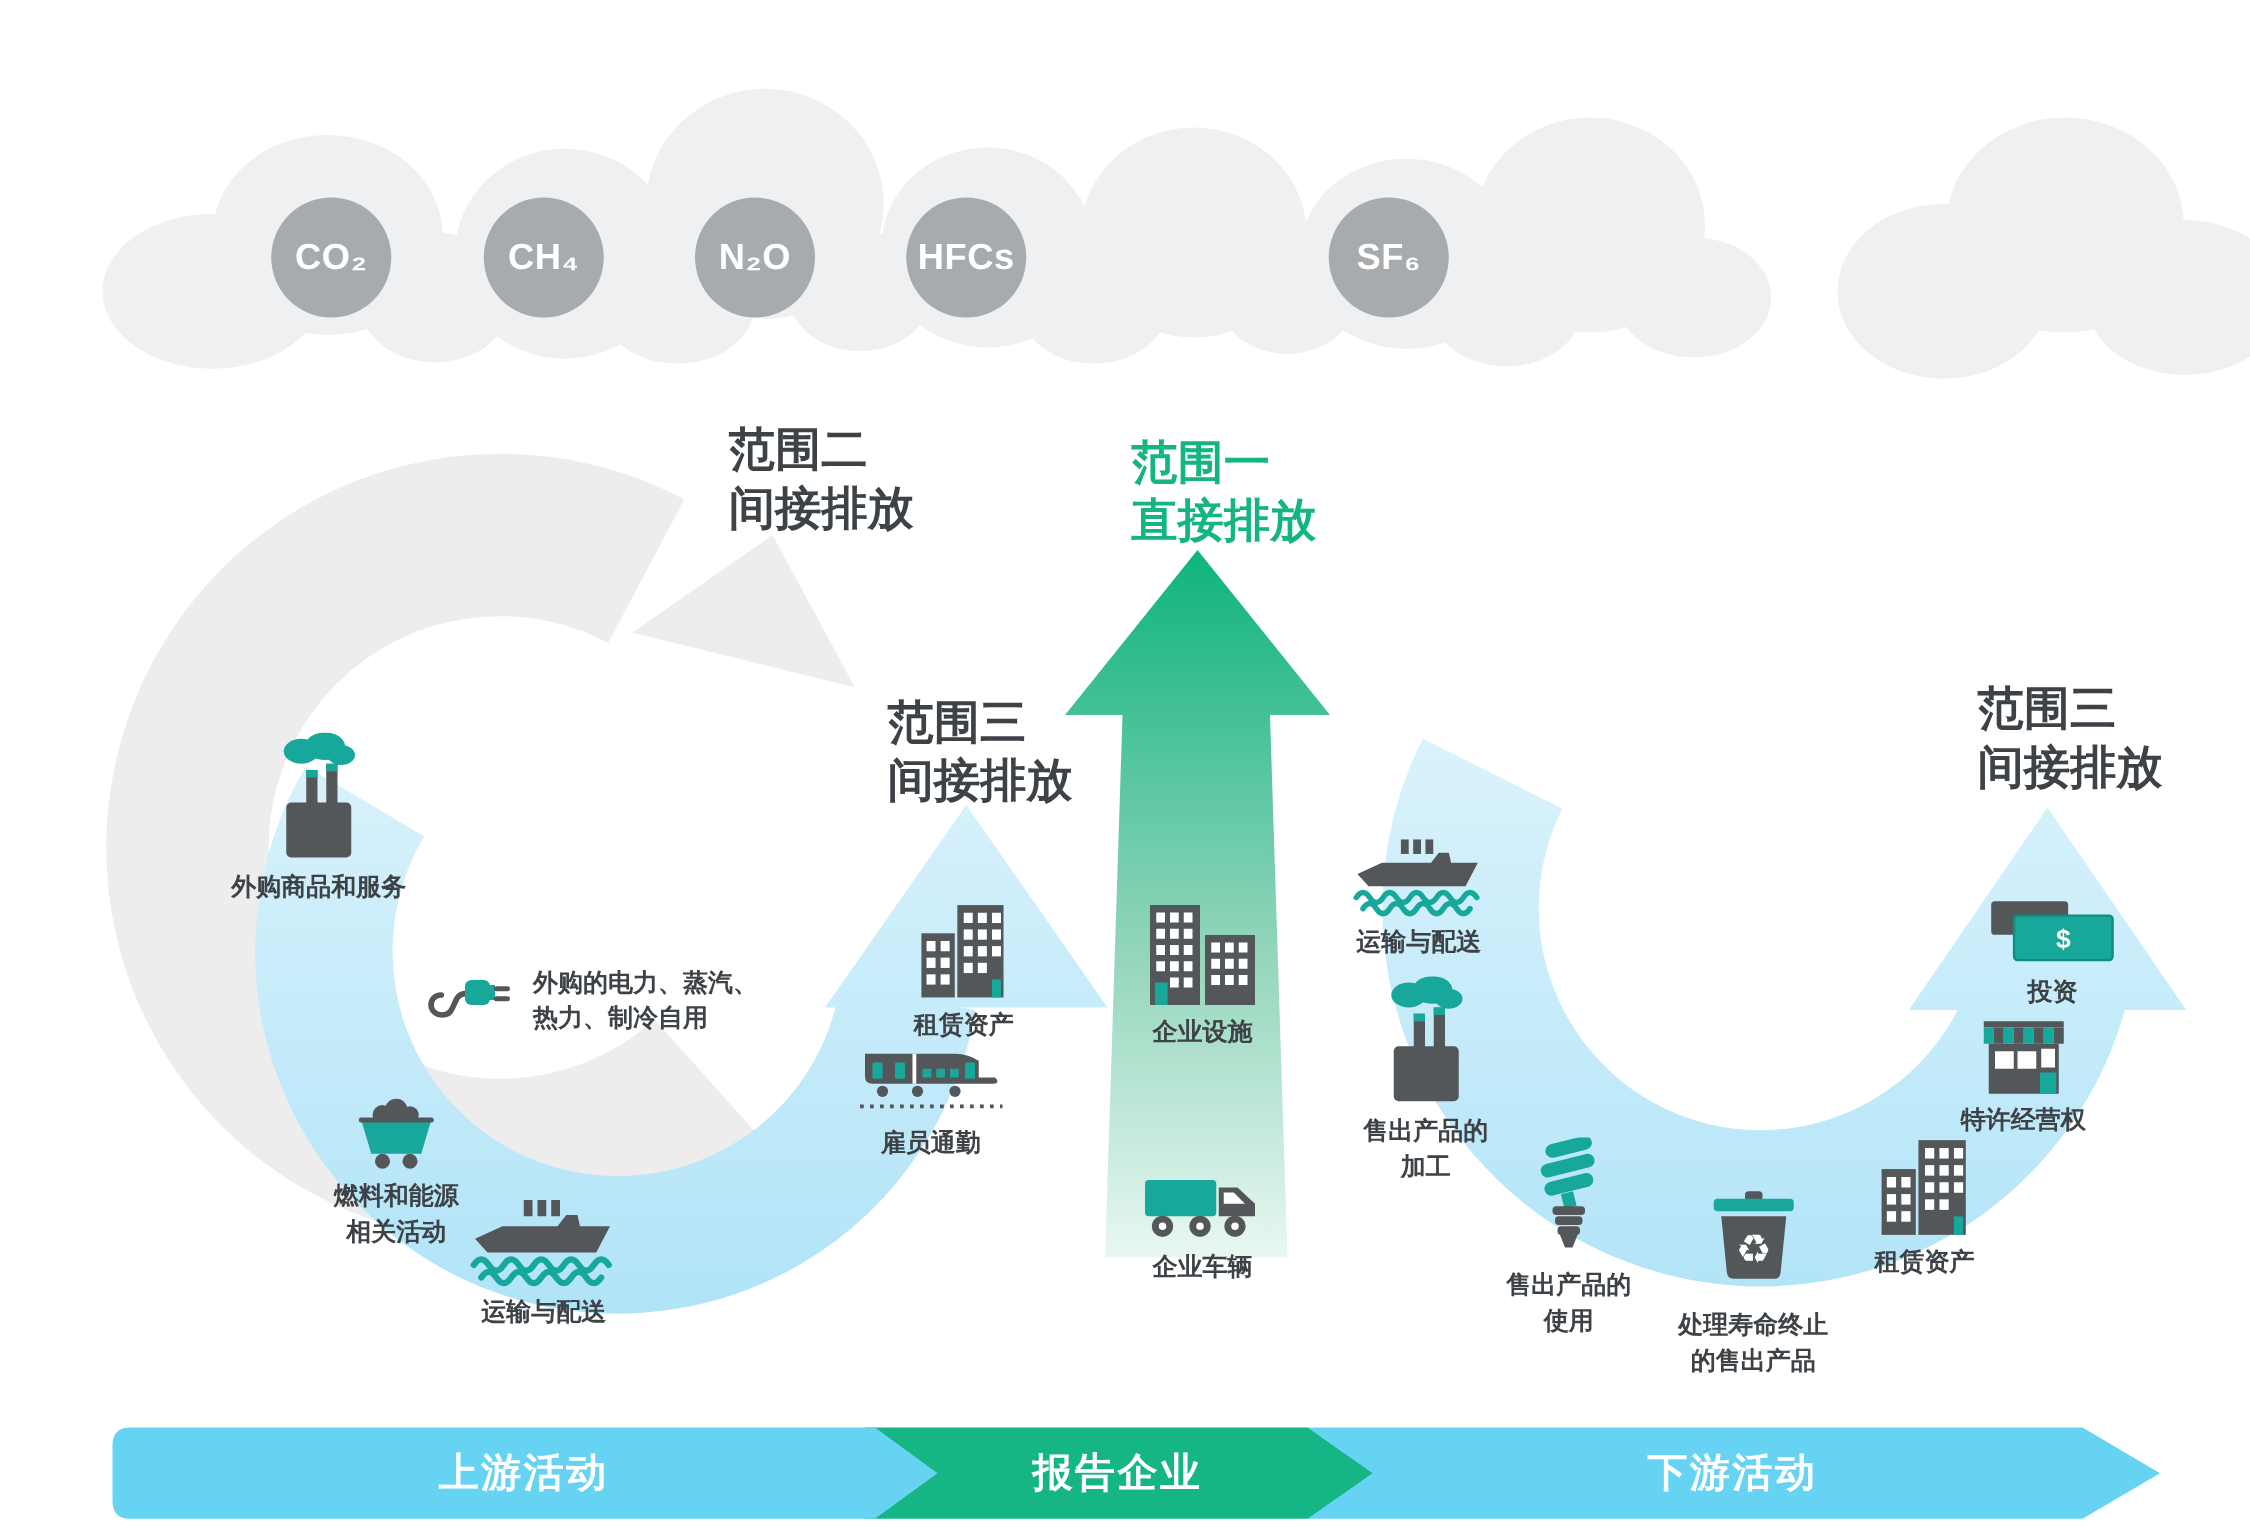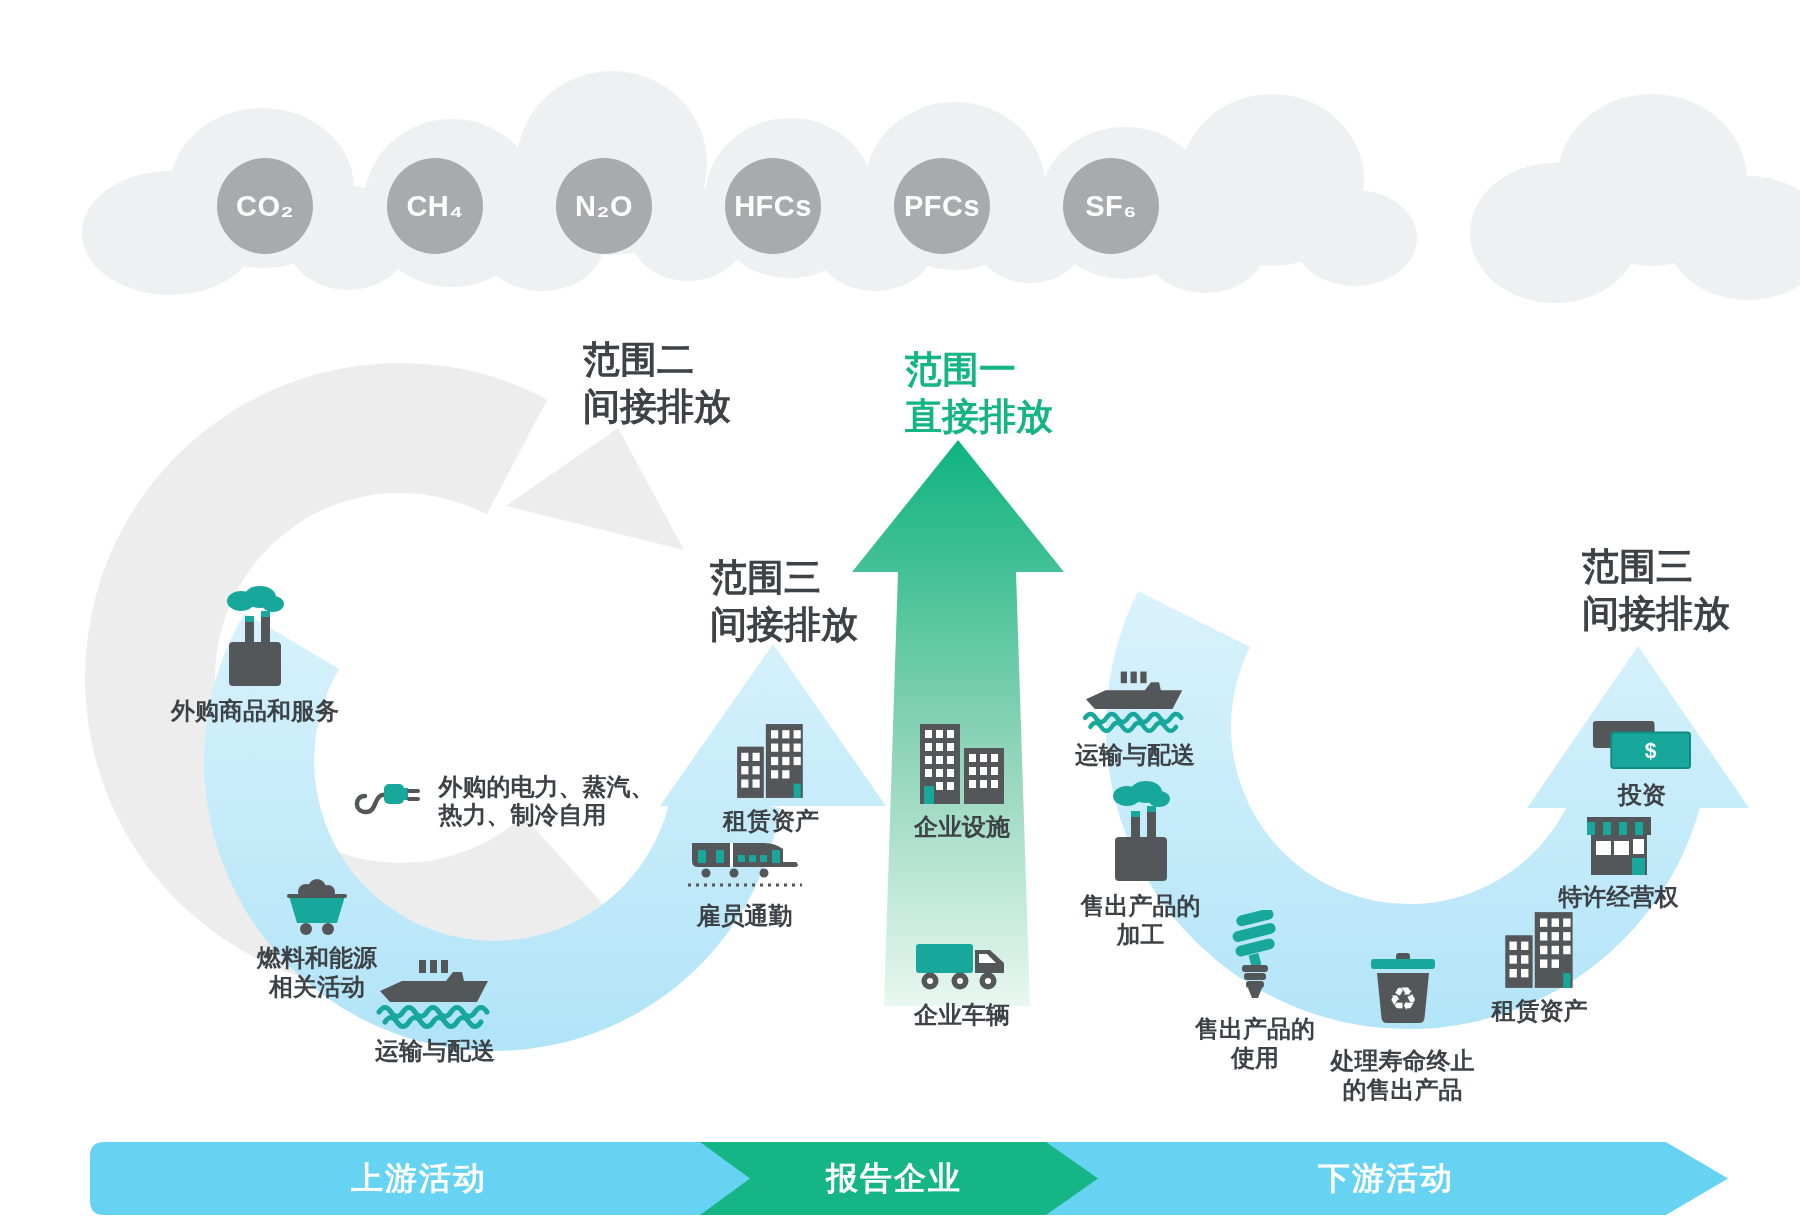--- a/index.html
+++ b/index.html
@@ -21,21 +21,21 @@
     display:flex;align-items:center;justify-content:center;letter-spacing:0.5px;
   }
   .scope-label{
     position:absolute;font-size:37px;font-weight:700;color:var(--text);
     line-height:47px;white-space:nowrap;
   }
   .scope-label.green{color:var(--green);}
   .item{position:absolute;text-align:center;}
   .item .ic{display:block;margin:0 auto;}
   .lbl{
-    font-size:24px;font-weight:600;color:var(--text);line-height:29px;
+    font-size:20px;font-weight:600;color:var(--text);line-height:29px;
     margin-top:6px;white-space:nowrap;
   }
   .lbl.left{text-align:left;margin-top:0;}
   .footer-label{
     position:absolute;top:1119px;font-size:32px;font-weight:700;color:#fff;
     text-align:center;letter-spacing:2px;
   }
 </style>
 </head>
 <body>
@@ -103,23 +103,20 @@
     </div>
   <div class="gas" style="left:387px;top:120px">
       <span>CH₄</span>
     </div>
   <div class="gas" style="left:556px;top:120px">
       <span>N₂O</span>
     </div>
   <div class="gas" style="left:725px;top:120px">
       <span>HFCs</span>
     </div>
-  <div class="gas" style="left:894px;top:120px">
-      <span>PFCs</span>
-    </div>
   <div class="gas" style="left:1063px;top:120px">
       <span>SF₆</span>
     </div>
 
   <div class="scope-label" style="left:583px;top:298px">
     <div>范围二</div>
     <div>间接排放</div>
   </div>
   <div class="scope-label green" style="left:905px;top:308px">
     <div>范围一</div>
@@ -144,21 +141,21 @@
       <rect class="d" x="37" y="25" width="9" height="33"></rect>
         <rect class="t" x="37" y="25" width="9" height="6"></rect>
       <rect class="d" x="5" y="56" width="52" height="44" rx="4"></rect>
     </svg>
     <div class="lbl">
         <div>外购商品和服务</div>
       </div>
   </div>
 
 
-  <div class="item" style="left:350px;top:735px;width:340px;text-align:left">
+  <div class="item" style="left:338px;top:735px;width:340px;text-align:left">
     <svg width="72" height="46" viewBox="0 0 72 46" style="vertical-align:top">
       <path fill="none" class="sd" stroke-width="4.5" stroke-linecap="round" d="M36,22 c-13,-2 -8,17 -20,17 c-12,0 -12,-16 -1,-16"></path>
       <rect class="t" x="34" y="11" width="20" height="20" rx="5"></rect>
       <rect class="t" x="52" y="15" width="6" height="12"></rect>
       <rect class="d" x="57" y="16" width="13" height="4" rx="2"></rect>
       <rect class="d" x="57" y="24" width="13" height="4" rx="2"></rect>
     </svg>
     <div class="lbl left" style="display:inline-block;margin-left:12px;line-height:28px">
       <div>外购的电力、蒸汽、</div>
       <div>热力、制冷自用</div>

